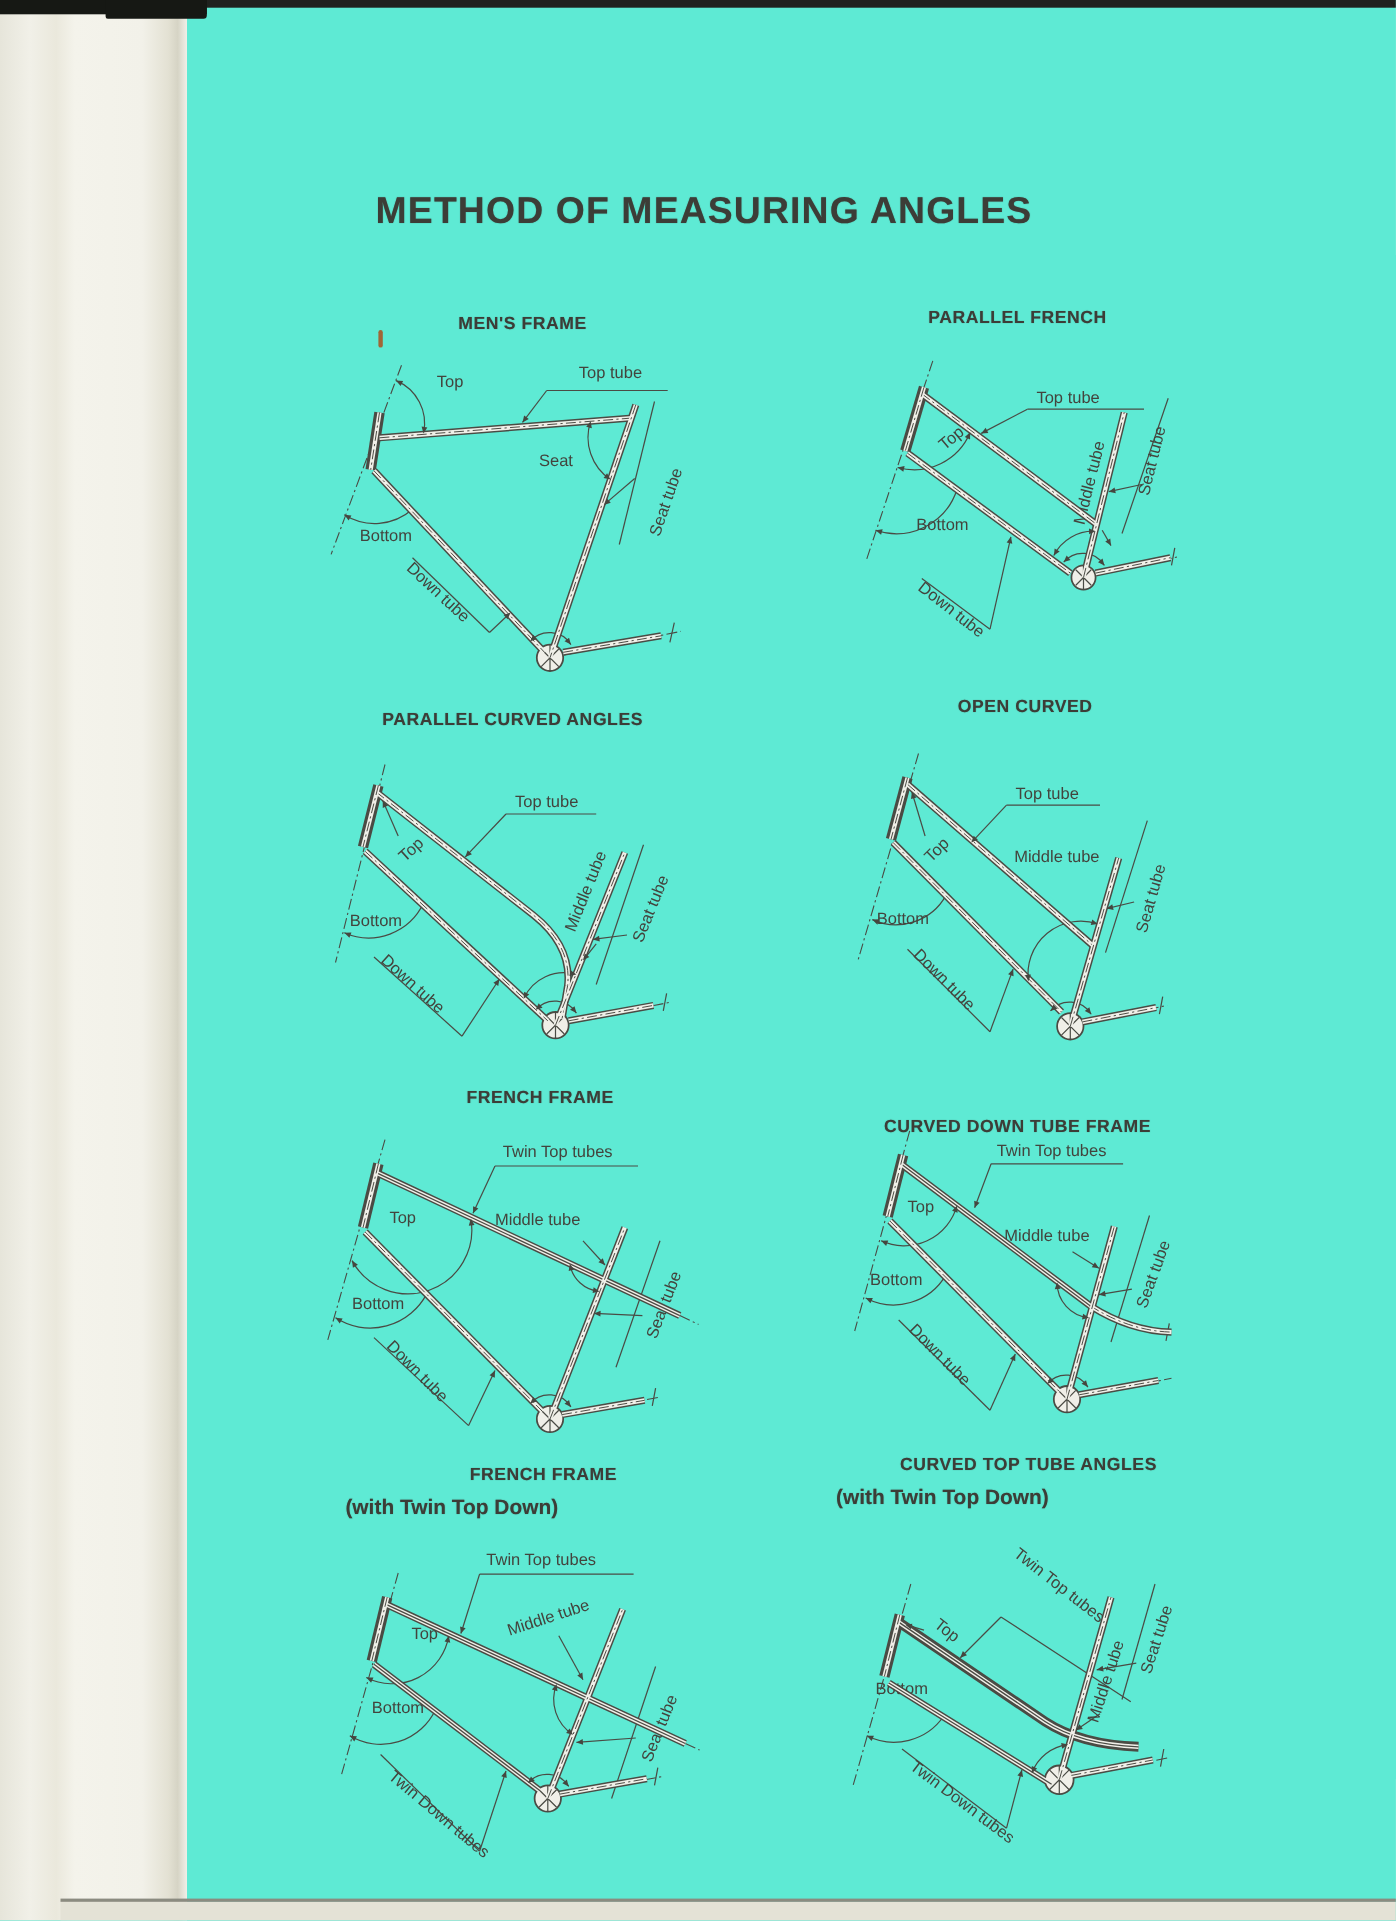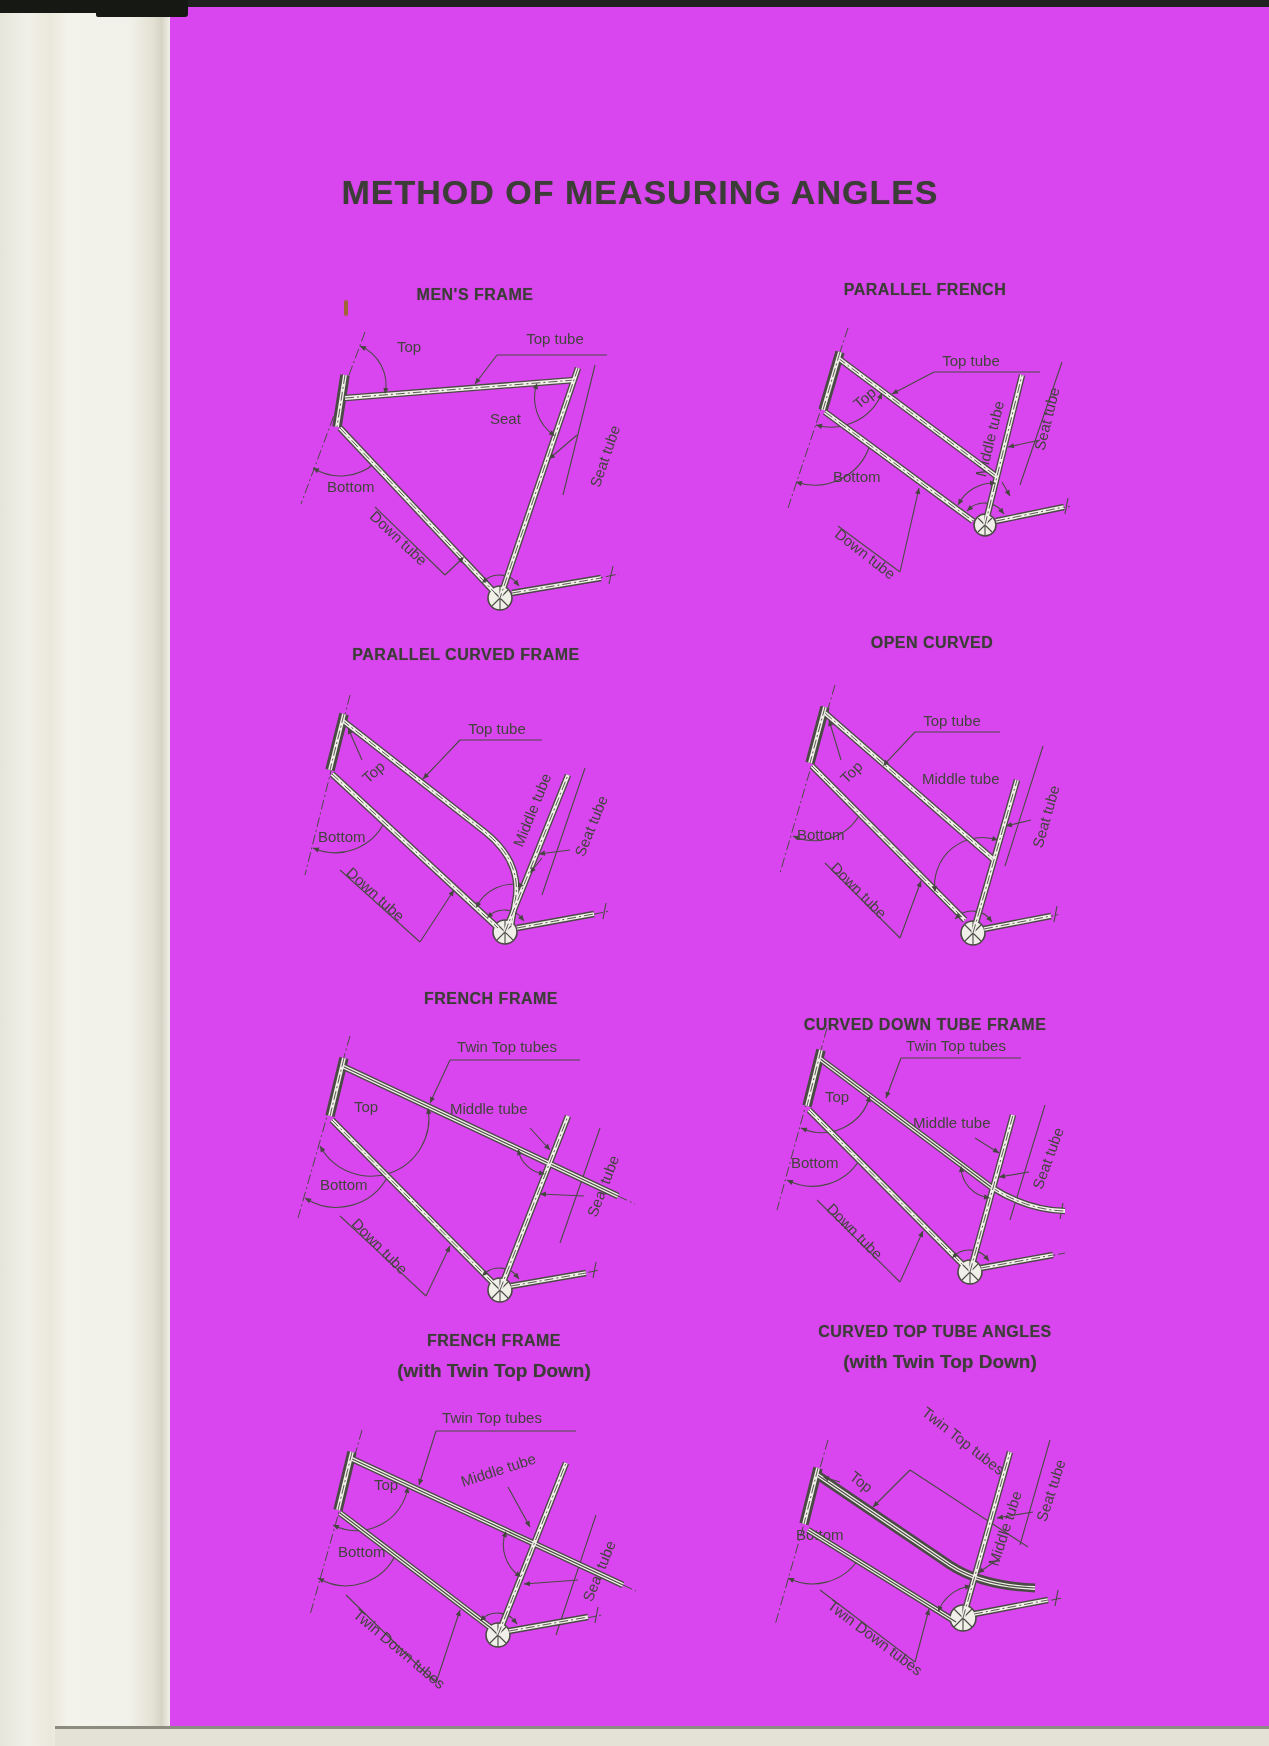--- a/index.html
+++ b/index.html
@@ -1,32 +1,32 @@
 <!DOCTYPE html>
 <html><head>
 <meta charset="utf-8">
 <style>
   html,body{margin:0;padding:0}
   body{width:1269px;height:1746px;position:relative;background:#e8e7dd;font-family:"Liberation Sans",sans-serif}
-  .scan{position:absolute;inset:0;background:#d946ef;overflow:hidden}
+  .scan{position:absolute;inset:0;background:#5eead4;overflow:hidden}
   .curl{position:absolute;left:0;top:0;width:170px;height:100%;
     background:linear-gradient(90deg,#e6e5da 0%,#f1f0e8 16%,#eae8dc 30%,#f4f3eb 40%,#f2f1e9 76%,#e3e1d3 90%,#d6d4c5 95%,#f0efe8 100%)}
   .topstrip{position:absolute;top:0;left:0;width:100%;height:7px;background:#20221f}
   .topcorner{position:absolute;top:0;left:0;width:188px;height:13px;background:#161814}
   .topcorner2{position:absolute;top:0;left:96px;width:92px;height:17px;background:#161814;border-radius:0 0 3px 2px}
   .bottomedge{position:absolute;left:55px;right:0;top:1726px;height:3px;background:#8b8b80}
   .bottombelow{position:absolute;left:55px;right:0;top:1729px;bottom:0;background:#e4e2d6}
   .speck{position:absolute;left:344px;top:300px;width:4px;height:16px;background:#a06636;border-radius:2px}
   .main-title{position:absolute;left:290px;top:148px;width:700px;text-align:center;
     font-size:34px;font-weight:bold;letter-spacing:1px;color:#3c3d37;line-height:42px;
     text-shadow:0 0 1px rgba(60,61,55,.55)}
   .main-title .l2{display:block;transform:translateX(-48px)}
   .dtitle{position:absolute;width:360px;text-align:center;font-size:16px;font-weight:bold;
     letter-spacing:.5px;color:#3c3d37;text-shadow:0 0 1px rgba(60,61,55,.5)}
-  .dsub{position:absolute;width:360px;text-align:center;font-size:19px;font-weight:bold;
+  .dsub{position:absolute;width:360px;text-align:left;font-size:19px;font-weight:bold;
     color:#3c3d37;text-shadow:0 0 1px rgba(60,61,55,.5)}
   .fig{position:absolute}
   svg text{font-family:"Liberation Sans",sans-serif;font-size:15px;fill:#43443d}
   .tube,.twin{stroke:#4a4b44;stroke-width:6.5;fill:none}
   .head{stroke-width:9.5}
   .heavy{stroke-width:9}
   .tin{stroke:#f0efe8;stroke-width:3.8;fill:none}
   .tmid{stroke:#4a4b44;stroke-width:.9;fill:none;stroke-dasharray:9 3 2 3}
   .tmids{stroke:#4a4b44;stroke-width:1.2;fill:none}
   .axis{stroke:#4a4b44;stroke-width:1;fill:none;stroke-dasharray:10 3 2 3}
@@ -145,21 +145,21 @@
       <polygon points="276,183.00003051757812 270.1152189604351,185.76034791171546 270.0166760613944,180.46037805204097" fill="#45463f"></polygon>
       <polygon points="238,205 238.7768078974307,198.5465846646532 243.32398172413536,201.27102982030257" fill="#45463f"></polygon>
       <polygon points="284,214 278.2034172506589,211.05897493549588 282.32101057784666,207.72058963593736" fill="#45463f"></polygon>
       <polygon points="247,211 249.66874781641707,205.07313024503077 253.19469274500477,209.03129946538706" fill="#45463f"></polygon>
       <polygon points="172,94 176.02765419599513,88.89823543492224 178.48730333426676,93.59392679328568" fill="#45463f"></polygon>
       <polygon points="199,188 200.2757591055846,194.37357346427558 195.1054841479046,193.2041085958863" fill="#45463f"></polygon>
       <polygon points="290,196 284.7541453145867,192.1619003895772 289.3566014763854,189.5319215883069" fill="#45463f"></polygon>
       <polygon points="288,147 293.2315853281662,143.14247294836238 294.3643697058712,148.3209081145141" fill="#45463f"></polygon>
     </svg>
 
-  <div class="dtitle" style="left:286px;top:646px">PARALLEL CURVED FRAME</div>
+  <div class="dtitle" style="left:286px;top:646px">PARALLEL CURVED ANGLES</div>
   <svg class="fig" style="left:280px;top:690px" width="365" height="275" viewBox="0 0 365 275">
     <path class="axis" d="M 70,5 L 25,185"></path>
     <path class="tube" d="M 62,30 L 205,142 Q 240,170 236,206 L 231,236"></path>
     <path class="tube" d="M 52,84 L 218,238"></path>
     <path class="tube" d="M 225,242 L 288,85"></path>
     <path class="tube head" d="M 64,24 L 50,80"></path>
     <path class="tube" d="M 237,238 L 314,224"></path>
     <path class="axis" d="M 225,242 L 330,221"></path>
     <path class="thin" d="M 326,213 L 323,229"></path>
     <path class="arc arr" d="M 82,70 L 68,38"></path>

